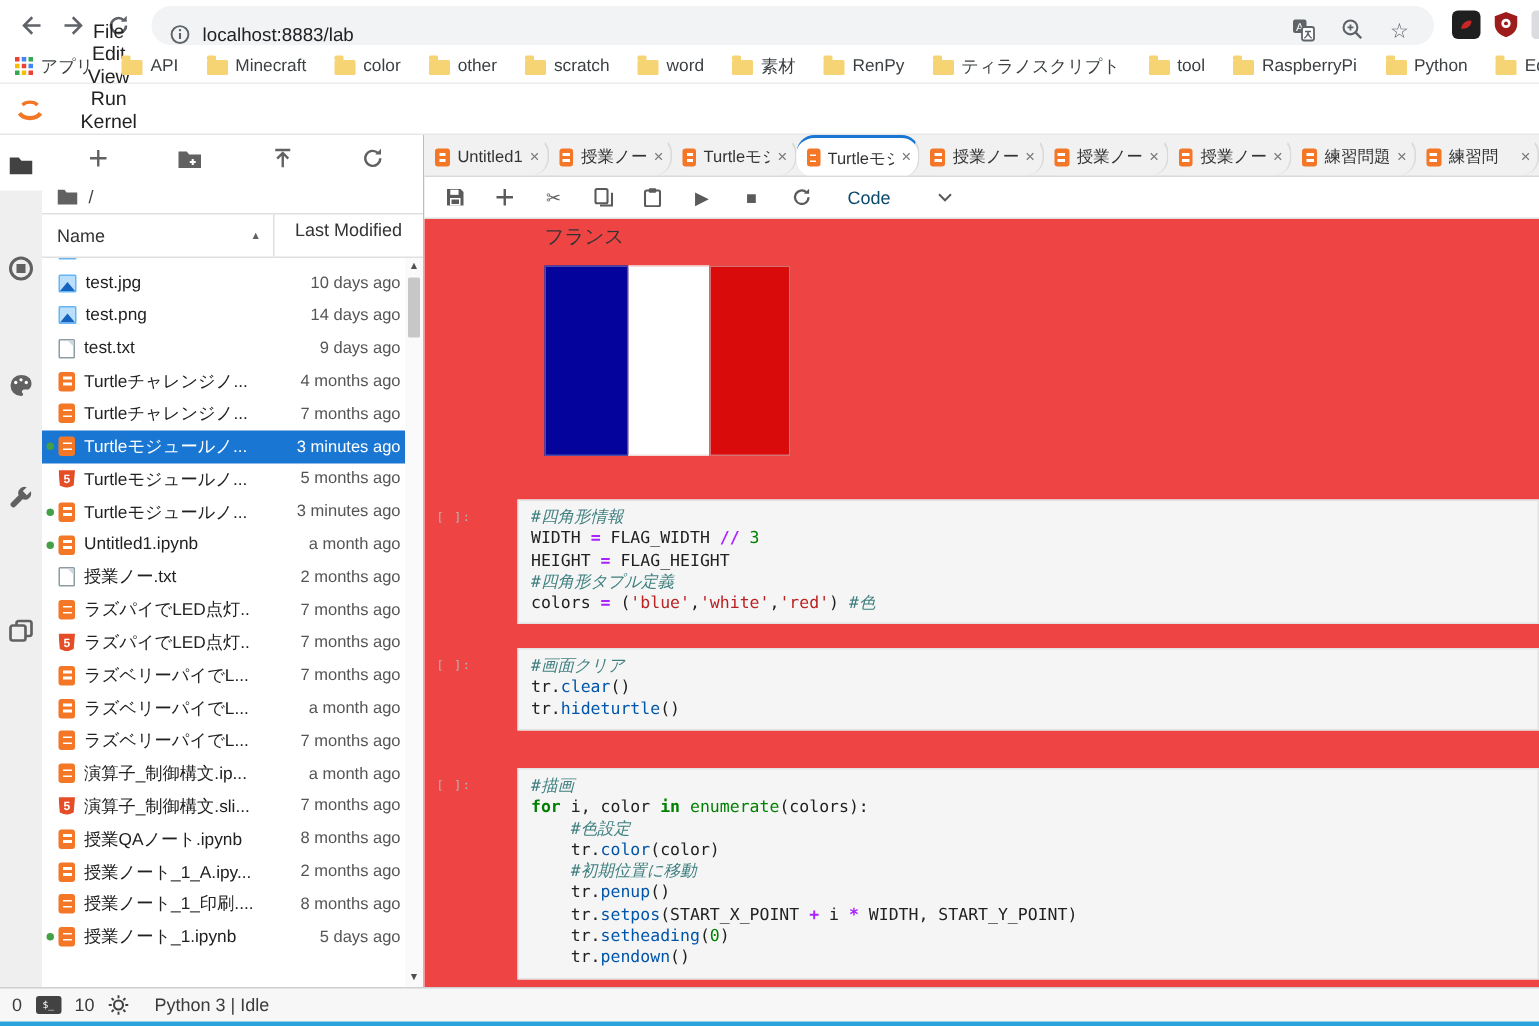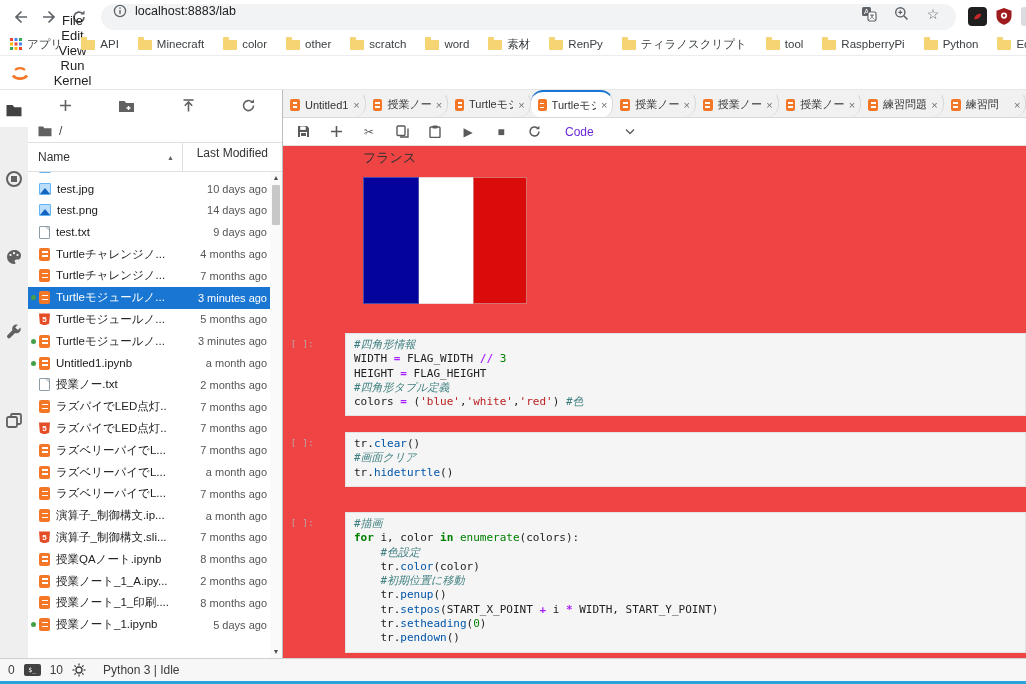--- a/index.html
+++ b/index.html
@@ -6,21 +6,21 @@
   html,body { margin:0; padding:0; }
   body {
     width:1026px; height:684px; overflow:hidden; position:relative;
     font-family:"Liberation Sans", sans-serif; background:#fff; color:#212121;
   }
   svg { display:block; }
 
   
   .browser-toolbar { height:33px; display:flex; align-items:center; background:#fff; padding-left:8px; }
   .navbtn { width:24px; height:24px; display:flex; align-items:center; justify-content:center; margin-right:6px; }
-  .omnibox { width:866px; height:26px; border-radius:13px; background:#f1f3f4; display:flex; align-items:flex-start; padding:0 12px; margin-left:4px; }
+  .omnibox { width:866px; height:26px; border-radius:13px; background:#f1f3f4; display:flex; align-items:flex-end; padding:0 12px; margin-left:4px; }
   .omnibox .url { flex:1; font-size:12.5px; color:#202124; margin-left:8px; white-space:nowrap; overflow:hidden; }
   .omni-ic { width:22px; height:20px; display:flex; align-items:center; justify-content:center; margin-left:10px; color:#5f6368; }
   .star-glyph { font-size:14px; color:#5f6368; }
   .ext-row { display:flex; align-items:center; margin-left:12px; gap:8px; }
   .ext-dark { width:19px; height:19px; background:#1f1f1f; border-radius:4px; display:flex; align-items:center; justify-content:center; }
   .ext-sliver { width:5px; height:19px; background:#dadce0; border-radius:3px 0 0 3px; }
 
   .bookmarks-bar { height:23px; display:flex; align-items:center; padding:0 10px; gap:19px; border-bottom:1px solid #ececec; overflow:hidden; white-space:nowrap; }
   .bm-item { display:inline-flex; align-items:center; gap:5px; font-size:11.5px; color:#3c4043; flex:none; }
   .ic-folder { width:14px; height:10px; background:#f6d474; border-radius:1px; position:relative; flex:none; margin-top:2px; }
@@ -74,21 +74,21 @@
   .nbpanel { flex:1; min-width:0; display:flex; flex-direction:column; background:#fff; }
   .tabbar { height:28px; background:#f1f1f1; display:flex; border-bottom:1px solid #d9d9d9; overflow:hidden; }
   .tab { width:82.6px; flex:none; display:flex; align-items:center; gap:5px; padding:0 5px 0 7px; font-size:11px; color:#333; border-right:1px solid #d9d9d9; border-top:2px solid transparent; background:#f1f1f1;border-radius:12px; }
   .tab .ic-notebook { width:10px; height:12px; }
   .tab .tlabel { white-space:nowrap; overflow:hidden; flex:0 1 auto; }
   .tab .tclose { margin-left:auto; color:#757575; font-size:11px; }
   .tab.active { background:#fff; border-top:2px solid #1976d2; margin-bottom:-1px; }
 
   .nbtoolbar { height:28px; border-bottom:1px solid #e0e0e0; display:flex; align-items:center; gap:17px; padding:0 12px; color:#5a5a5a; }
   .tbtn { display:flex; align-items:center; justify-content:center; width:16px; height:16px; font-size:12px; color:#5a5a5a; }
-  .celltype { font-size:12px; color:#6d28d9; margin-left:6px; }
+  .celltype { font-size:12px; color:#0c4a6e; margin-left:6px; }
   .tb-chevron { margin-left:14px; }
 
   .nbcontent { flex:1; position:relative; overflow:hidden; background:#ef4444; }
   .out-label { position:absolute; left:80px; top:3px; font-size:13px; color:#333; }
   .flag { position:absolute; left:80px; top:31px; display:flex; }
   .stripe { height:127px; border:1px solid transparent; }
   .stripe:nth-child(1) { width:56px; border-color:#4a4aa8; }
   .stripe:nth-child(2) { width:54px; border-color:#f0dada; border-left:none; border-right:none; }
   .stripe:nth-child(3) { width:54px; border-color:#d97070; }
 
@@ -553,21 +553,21 @@
     </div>
     <div class="nbcontent">
       <div class="out-label">フランス</div>
       <div class="flag">
           <span class="stripe" style="background: rgb(4, 4, 156);"></span>
           <span class="stripe" style="background: rgb(255, 255, 255);"></span>
           <span class="stripe" style="background: rgb(218, 11, 11);"></span>
         </div>
 
     <div class="cell" style="top: 187px;"><span class="prompt">[ ]:</span><div class="cline"><span class="tk-com">#四角形情報</span></div><div class="cline"><span>WIDTH </span><span class="tk-op">=</span><span> FLAG_WIDTH </span><span class="tk-op">//</span><span> </span><span class="tk-num">3</span></div><div class="cline"><span>HEIGHT </span><span class="tk-op">=</span><span> FLAG_HEIGHT</span></div><div class="cline"><span class="tk-com">#四角形タプル定義</span></div><div class="cline"><span>colors </span><span class="tk-op">=</span><span> (</span><span class="tk-str">'blue'</span><span>,</span><span class="tk-str">'white'</span><span>,</span><span class="tk-str">'red'</span><span>) </span><span class="tk-com">#色</span></div></div>
-        <div class="cell" style="top: 286px;"><span class="prompt">[ ]:</span><div class="cline"><span>tr.</span><span class="tk-prop">clear</span><span>()</span></div><div class="cline"><span class="tk-com">#画面クリア</span></div><div class="cline"><span>tr.</span><span class="tk-prop">hideturtle</span><span>()</span></div></div>
+        <div class="cell" style="top: 286px;"><span class="prompt">[ ]:</span><div class="cline"><span class="tk-com">#画面クリア</span></div><div class="cline"><span>tr.</span><span class="tk-prop">clear</span><span>()</span></div><div class="cline"><span>tr.</span><span class="tk-prop">hideturtle</span><span>()</span></div></div>
         <div class="cell" style="top: 366px;"><span class="prompt">[ ]:</span><div class="cline"><span class="tk-com">#描画</span></div><div class="cline"><span class="tk-kw">for</span><span> i, color </span><span class="tk-kw">in</span><span> </span><span class="tk-blt">enumerate</span><span>(colors):</span></div><div class="cline"><span>    </span><span class="tk-com">#色設定</span></div><div class="cline"><span>    tr.</span><span class="tk-prop">color</span><span>(color)</span></div><div class="cline"><span>    </span><span class="tk-com">#初期位置に移動</span></div><div class="cline"><span>    tr.</span><span class="tk-prop">penup</span><span>()</span></div><div class="cline"><span>    tr.</span><span class="tk-prop">setpos</span><span>(START_X_POINT </span><span class="tk-op">+</span><span> i </span><span class="tk-op">*</span><span> WIDTH, START_Y_POINT)</span></div><div class="cline"><span>    tr.</span><span class="tk-prop">setheading</span><span>(</span><span class="tk-num">0</span><span>)</span></div><div class="cline"><span>    tr.</span><span class="tk-prop">pendown</span><span>()</span></div></div>
       </div>
   </div>
 </div>
 
 <div class="statusbar">
   <div class="sb-left">
     <span>0</span>
     <span class="term-ic">$_</span>
     <span>10</span>

